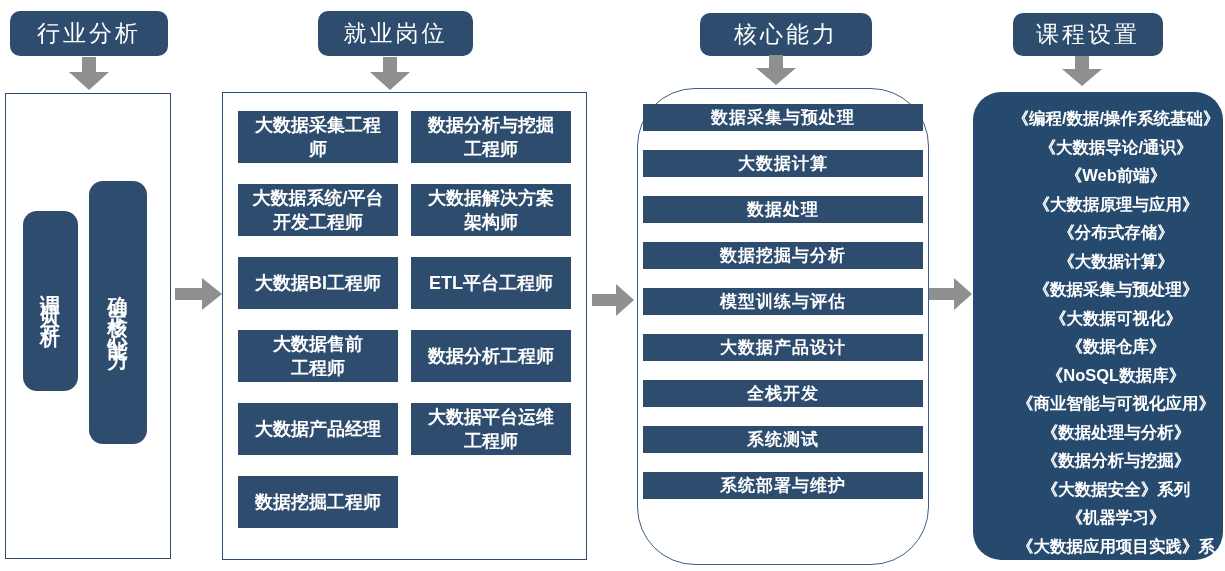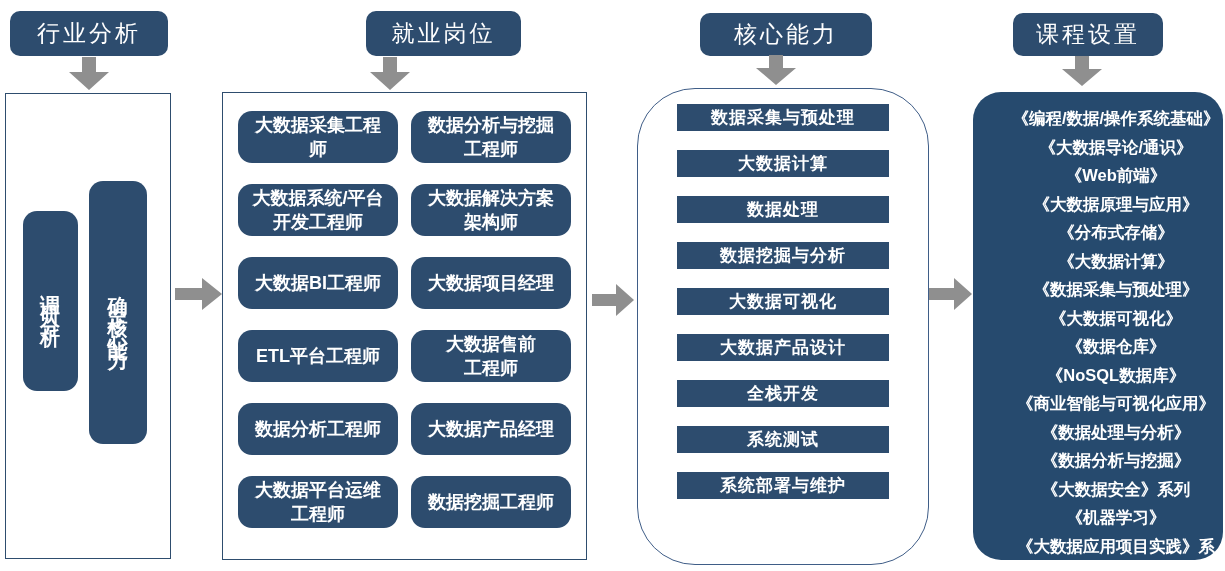--- a/index.html
+++ b/index.html
@@ -29,30 +29,29 @@
     position:absolute; left:222px; top:92px; width:365px; height:468px;
     border:1.5px solid #2e4d6e; box-sizing:border-box;
     display:grid; grid-template-columns:160px 160px; justify-content:space-between;
     grid-auto-rows:52px; row-gap:21px; padding:18px 15px; align-content:start;
     background:#ffffff;
   }
   .job-box {
     background:#2d4c6e; color:#ffffff; font-weight:700; font-size:18px; line-height:1.35;
     display:flex; align-items:center; justify-content:center; text-align:center;
     white-space:pre-line;
-    border-radius:14px;
   }
   
   .abil-panel {
     position:absolute; left:637px; top:88px; width:292px; height:477px;
     background:#ffffff; border:1.5px solid #3f5d87; border-radius:58px; box-sizing:border-box;
     display:flex; flex-direction:column; align-items:center; padding-top:15px; gap:19px;
   }
   .abil-bar {
-    width:212px; height:27px; flex:0 0 27px; background:#2d4c6e; color:#ffffff;
+    width:280px; height:27px; flex:0 0 27px; background:#2d4c6e; color:#ffffff;
     font-weight:700; font-size:17px; letter-spacing:1px;
     display:flex; align-items:center; justify-content:center;
   }
   
   .courses-panel {
     position:absolute; left:973px; top:92px; width:250px; height:468px;
     background:#264a6e; border-radius:28px; box-sizing:border-box;
     padding-top:12px; color:#ffffff; text-align:center; overflow:visible;
   }
   .course-line {
@@ -77,37 +76,36 @@
     </div>
     <div class="pill" style="left:83px; top:87px; width:58px; height:263px;">
       <span>确定核心能力</span>
     </div>
   </div>
 
   <svg class="arrow" style="left:175px; top:278px;" width="47" height="32" viewBox="0 0 47 32">
     <polygon points="0,10 27,10 27,0 47,16 27,32 27,22 0,22" fill="#8f8f8f"></polygon>
   </svg>
 
-  <div class="hdr" style="left:318px; top:11px; width:155px;margin-left:48px;">就业岗位</div>
+  <div class="hdr" style="left:318px; top:11px; width:155px;">就业岗位</div>
 
   <svg class="arrow" style="left:370px; top:57px;" width="40" height="33" viewBox="0 0 40 33">
     <polygon points="13,0 27,0 27,15 40,15 20,33 0,15 13,15" fill="#8f8f8f"></polygon>
   </svg>
 
   <div class="jobs-grid">
     <div class="job-box">大数据采集工程
 师</div>
     <div class="job-box">数据分析与挖掘
 工程师</div>
     <div class="job-box">大数据系统/平台
 开发工程师</div>
     <div class="job-box">大数据解决方案
 架构师</div>
     <div class="job-box">大数据BI工程师</div>
-    <div class="job-box">大数据项目经理</div>
     <div class="job-box">ETL平台工程师</div>
     <div class="job-box">大数据售前
 工程师</div>
     <div class="job-box">数据分析工程师</div>
     <div class="job-box">大数据产品经理</div>
     <div class="job-box">大数据平台运维
 工程师</div>
     <div class="job-box">数据挖掘工程师</div>
   </div>
 
@@ -119,21 +117,21 @@
 
   <svg class="arrow" style="left:756px; top:55px;" width="40" height="30" viewBox="0 0 40 30">
     <polygon points="13,0 27,0 27,13 40,13 20,30 0,13 13,13" fill="#8f8f8f"></polygon>
   </svg>
 
   <div class="abil-panel">
     <div class="abil-bar">数据采集与预处理</div>
     <div class="abil-bar">大数据计算</div>
     <div class="abil-bar">数据处理</div>
     <div class="abil-bar">数据挖掘与分析</div>
-    <div class="abil-bar">大数据可视化</div>
+    <div class="abil-bar">模型训练与评估</div>
     <div class="abil-bar">大数据产品设计</div>
     <div class="abil-bar">全栈开发</div>
     <div class="abil-bar">系统测试</div>
     <div class="abil-bar">系统部署与维护</div>
   </div>
 
   <svg class="arrow" style="left:929px; top:278px;" width="43" height="32" viewBox="0 0 43 32">
     <polygon points="0,10 25,10 25,0 43,16 25,32 25,22 0,22" fill="#8f8f8f"></polygon>
   </svg>
 

